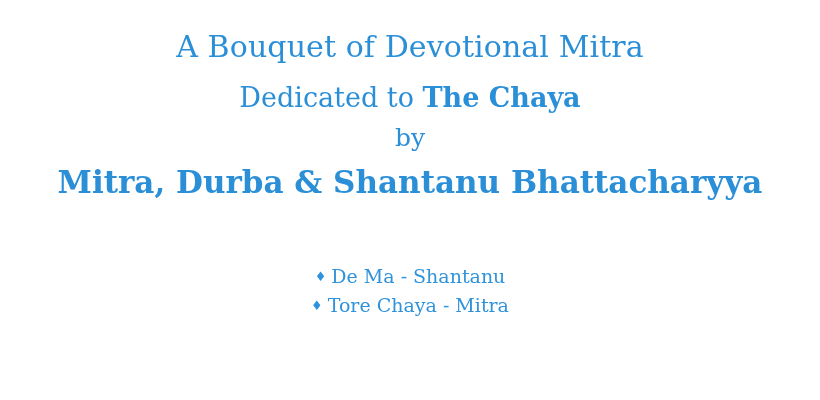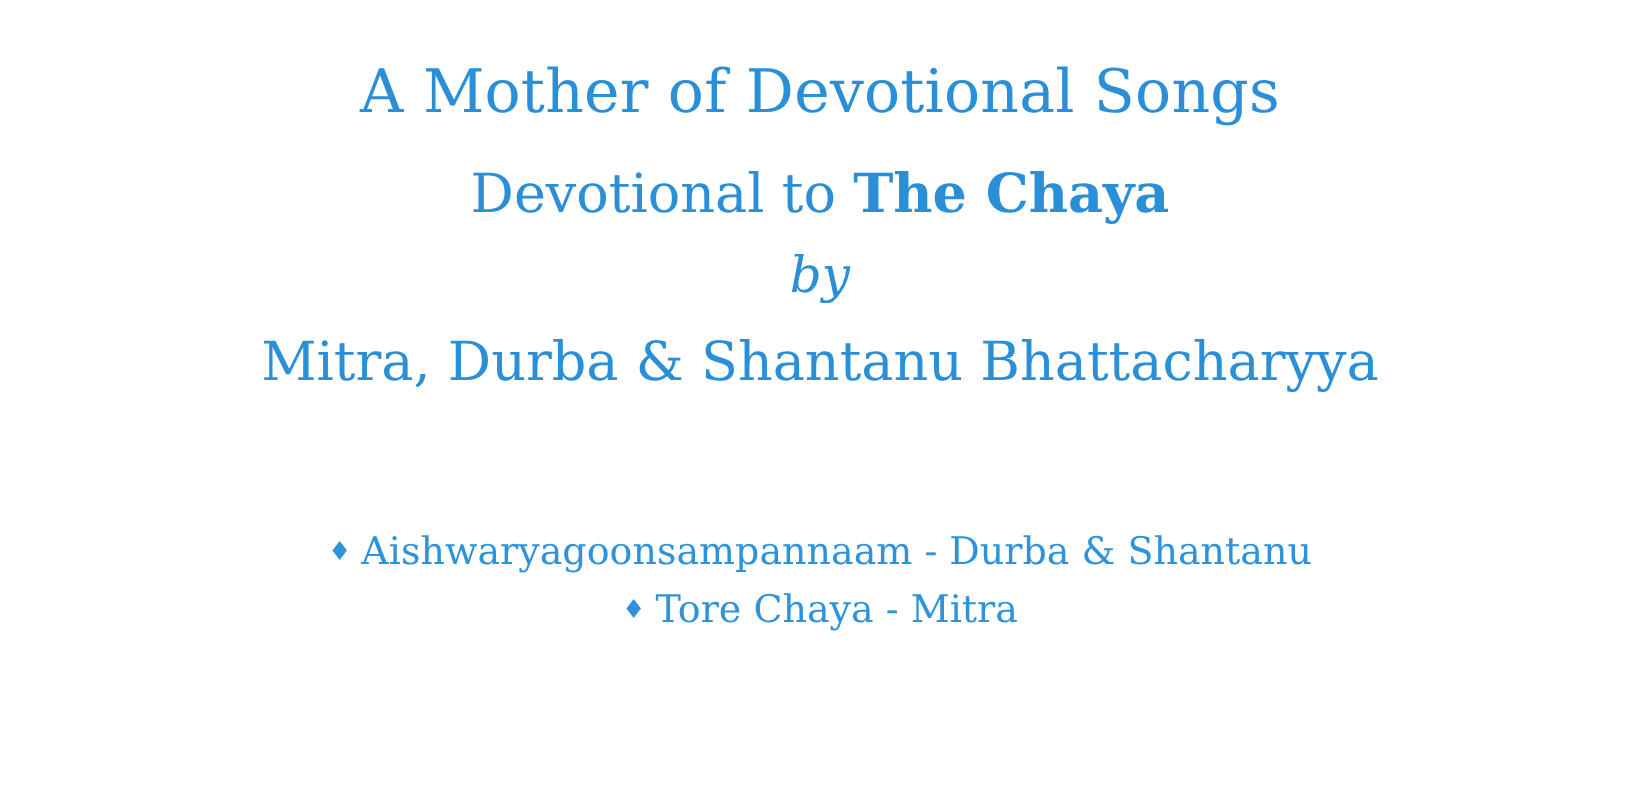--- a/index.html
+++ b/index.html
@@ -47,29 +47,29 @@
   }
   .line-dedicated .ded-strong {
     font-weight: 700;
   }
 
   .line-by {
     font-size: 25px;
     line-height: 32px;
     color: #2B8FD8;
     margin-top: 4px;
-    font-style: italic;
   }
 
   .line-names {
-    font-size: 27px;
+    font-size: 31px;
     line-height: 40px;
     color: #2B8FD8;
     margin-top: 8px;
     white-space: nowrap;
+    font-weight: bold;
   }
 
   
   .song-list {
     position: absolute;
     top: 262px;
     left: 0;
     width: 820px;
     text-align: center;
     list-style: none;
@@ -91,33 +91,33 @@
     margin-right: 5px;
   }
 </style>
 </head>
 <body>
 
 <div id="poster">
 
   <div class="title-block">
 
-    <div class="line-main">A Mother of Devotional Songs</div>
+    <div class="line-main">A Bouquet of Devotional Mitra</div>
 
     <div class="line-dedicated">
-      <span class="ded-prefix">Devotional to </span><span class="ded-strong">The Chaya</span>
+      <span class="ded-prefix">Dedicated to </span><span class="ded-strong">The Chaya</span>
     </div>
 
     <div class="line-by">by</div>
 
     <div class="line-names">Mitra, Durba &amp; Shantanu Bhattacharyya</div>
   </div>
 
   <ul class="song-list">
     <li class="song-item">
-      <span class="song-bullet">♦</span><span>Aishwaryagoonsampannaam - Durba &amp; Shantanu</span>
+      <span class="song-bullet">♦</span><span>De Ma - Shantanu</span>
     </li>
     <li class="song-item">
       <span class="song-bullet">♦</span><span>Tore Chaya - Mitra</span>
     </li>
   </ul>
 
 </div>
 
 </body></html>

